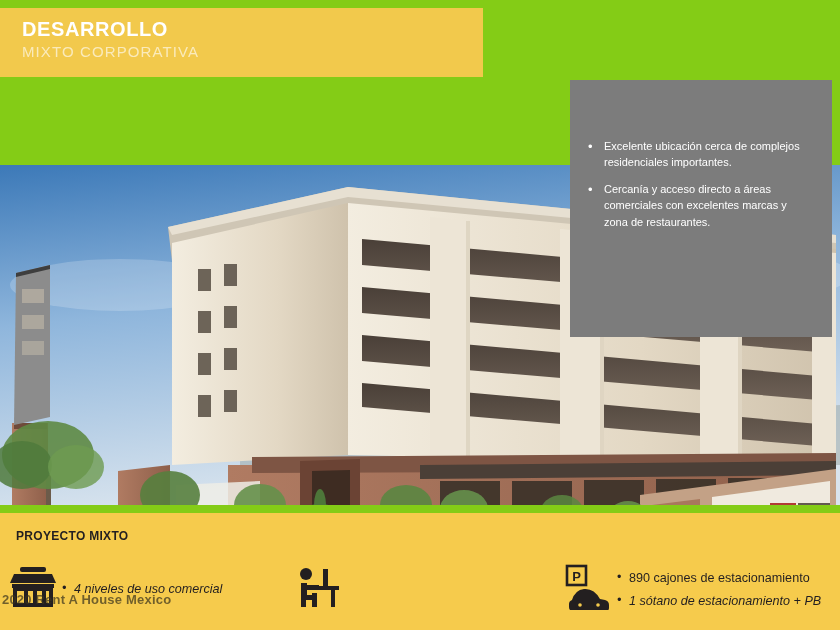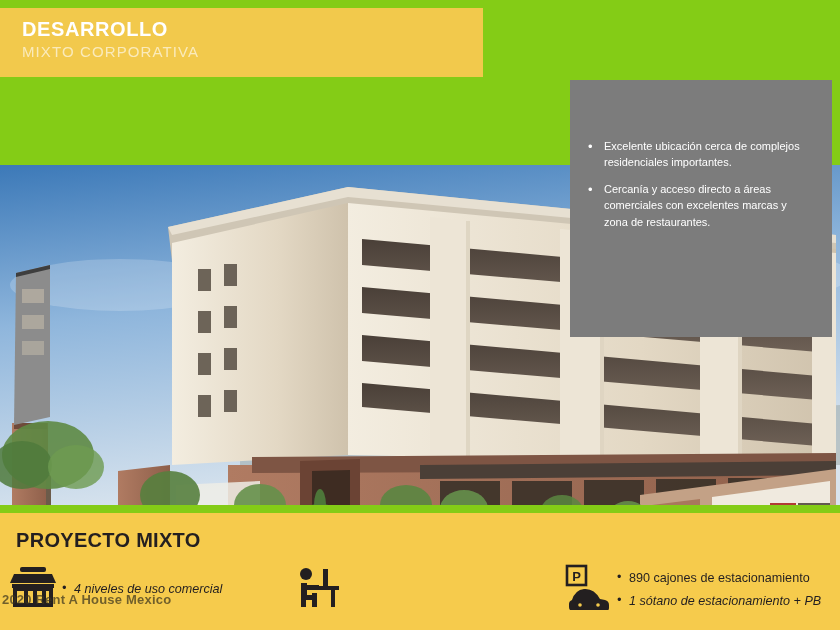--- a/index.html
+++ b/index.html
@@ -92,21 +92,21 @@
     left: 0;
     top: 513px;
     width: 840px;
     height: 117px;
     background: #F6CB4C;
   }
   .footer-title {
     position: absolute;
     left: 16px;
     top: 16px;
-    font-size: 20px;
+    font-size: 12px;
     font-weight: bold;
     color: #231f20;
     letter-spacing: 0.3px;
   }
   .footer-cols {
     position: absolute;
     left: 0;
     top: 48px;
     width: 840px;
     display: flex;

